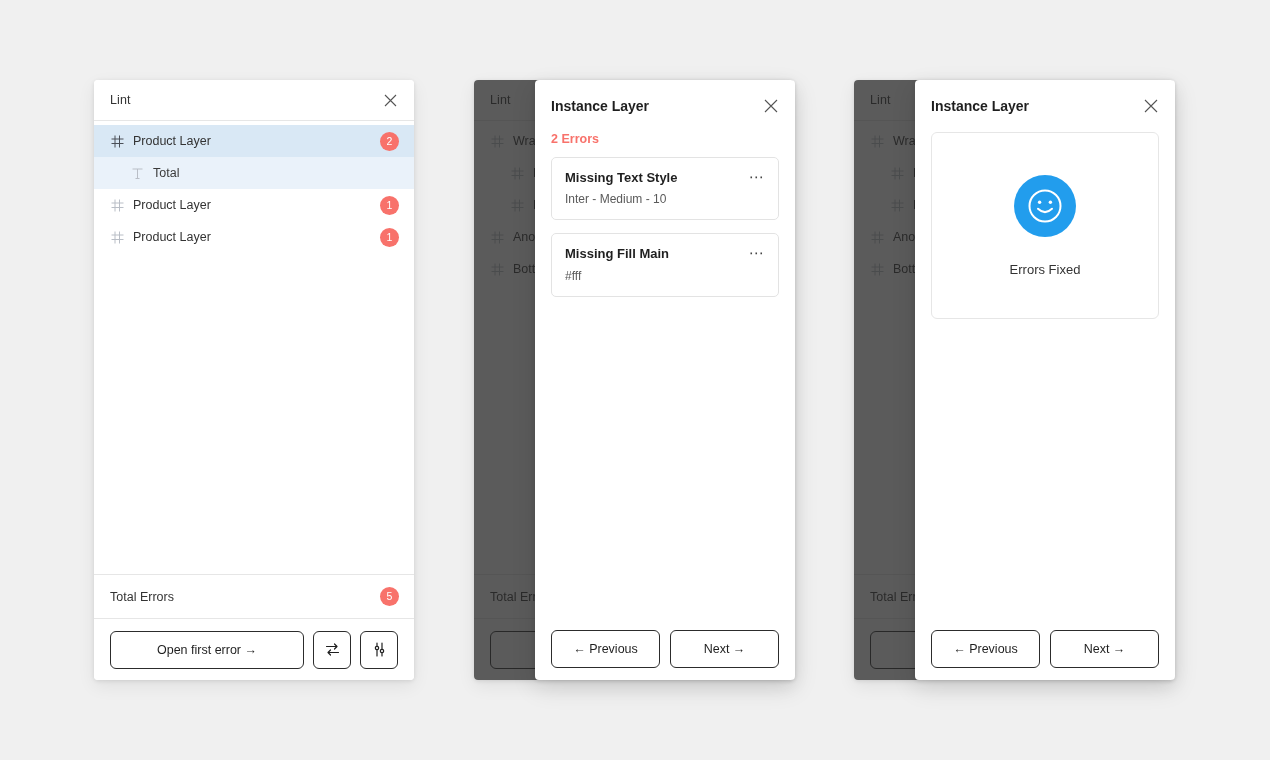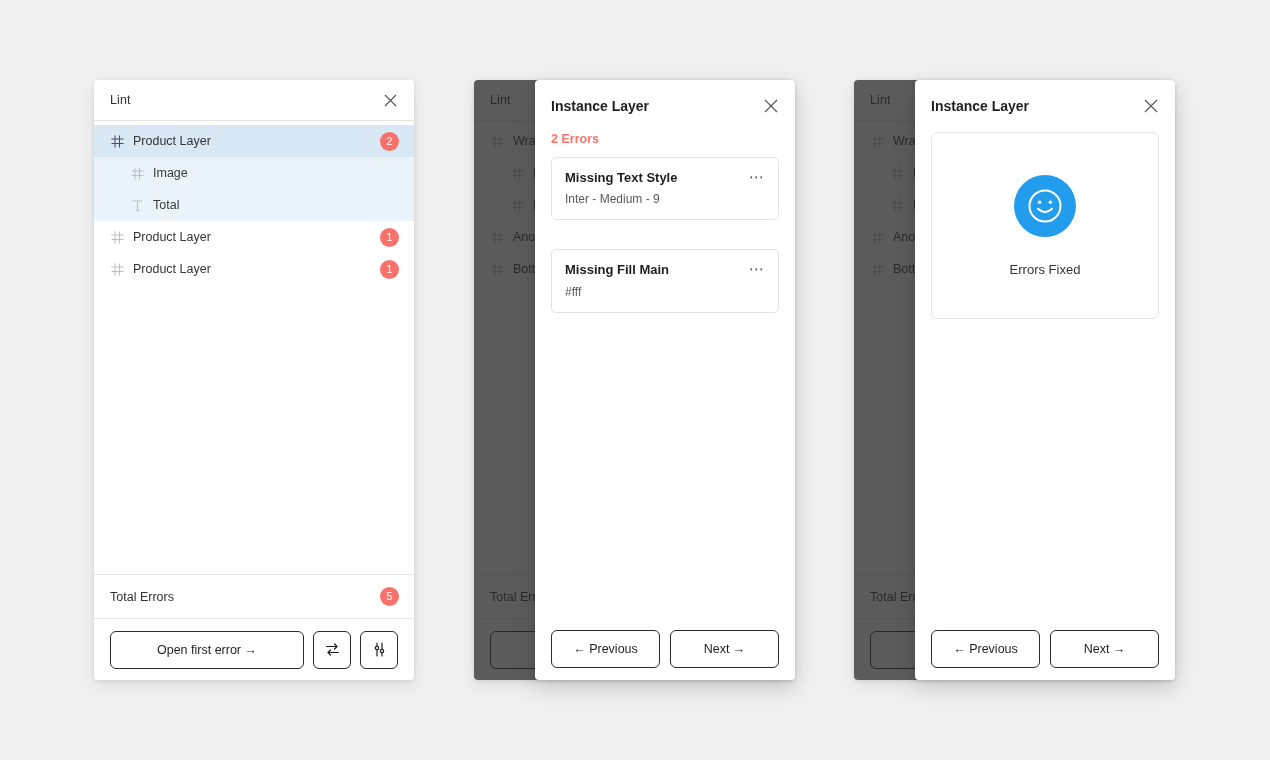--- a/index.html
+++ b/index.html
@@ -197,21 +197,21 @@
     font-size: 12.5px;
     font-weight: bold;
     color: #f8726b;
     margin-bottom: 11px;
   }
 
   .err-card {
     border: 1px solid #e3e3e3;
     border-radius: 5px;
     padding: 12px 13px 13px 13px;
-    margin-bottom: 29px;
+    margin-bottom: 13px;
     background: #fff;
     position: relative;
     cursor: pointer;
   }
   .err-card-top {
     display: flex;
     align-items: flex-start;
     justify-content: space-between;
   }
   .err-name {
@@ -290,29 +290,20 @@
       <div class="layer-row sel">
         <span class="lyr-icon">
           <svg width="13" height="13" viewBox="0 0 13 13">
               <path d="M4 0.5 V12.5 M8.5 0.5 V12.5 M0.5 4 H12.5 M0.5 8.5 H12.5" stroke="currentColor" stroke-width="1" fill="none"></path>
             </svg>
         </span>
         <span class="lbl">Product Layer</span>
         <span class="badge">2</span>
       </div>
 
-      <div class="layer-row child">
-        <span class="indent"></span>
-        <span class="lyr-icon">
-          <svg width="13" height="13" viewBox="0 0 13 13">
-              <path d="M4 0.5 V12.5 M8.5 0.5 V12.5 M0.5 4 H12.5 M0.5 8.5 H12.5" stroke="currentColor" stroke-width="1" fill="none"></path>
-            </svg>
-        </span>
-        <span class="lbl">Image</span>
-      </div>
 
       <div class="layer-row child">
         <span class="indent"></span>
         <span class="lyr-icon">
           <svg width="13" height="13" viewBox="0 0 13 13">
               <path d="M1.5 2 H11.5 M6.5 2 V11.5 M4.5 11.5 H8.5" stroke="currentColor" stroke-width="1" fill="none"></path>
             </svg>
         </span>
         <span class="lbl">Total</span>
       </div>
@@ -460,21 +451,21 @@
     </div>
 
     <div class="modal-body">
       <div class="err-count">2 Errors</div>
 
       <div class="err-card">
         <div class="err-card-top">
           <span class="err-name">Missing Text Style</span>
           <span class="dots">⋯</span>
         </div>
-        <div class="err-detail">Inter - Medium - 9</div>
+        <div class="err-detail">Inter - Medium - 10</div>
       </div>
 
       <div class="err-card">
         <div class="err-card-top">
           <span class="err-name">Missing Fill Main</span>
           <span class="dots">⋯</span>
         </div>
         <div class="err-detail">#fff</div>
       </div>
     </div>

